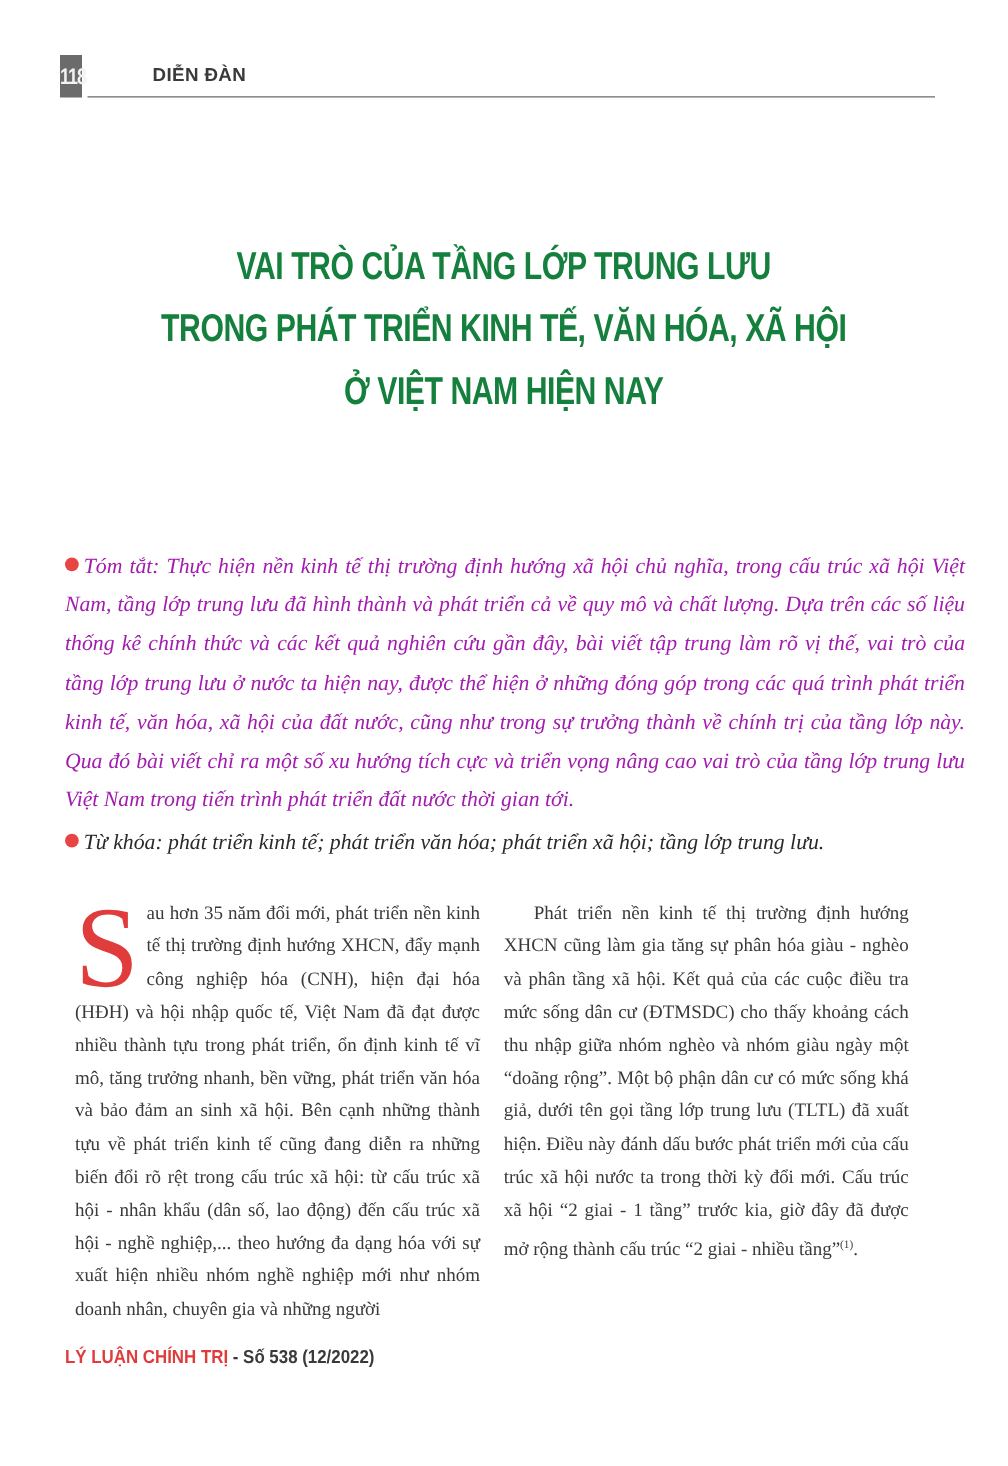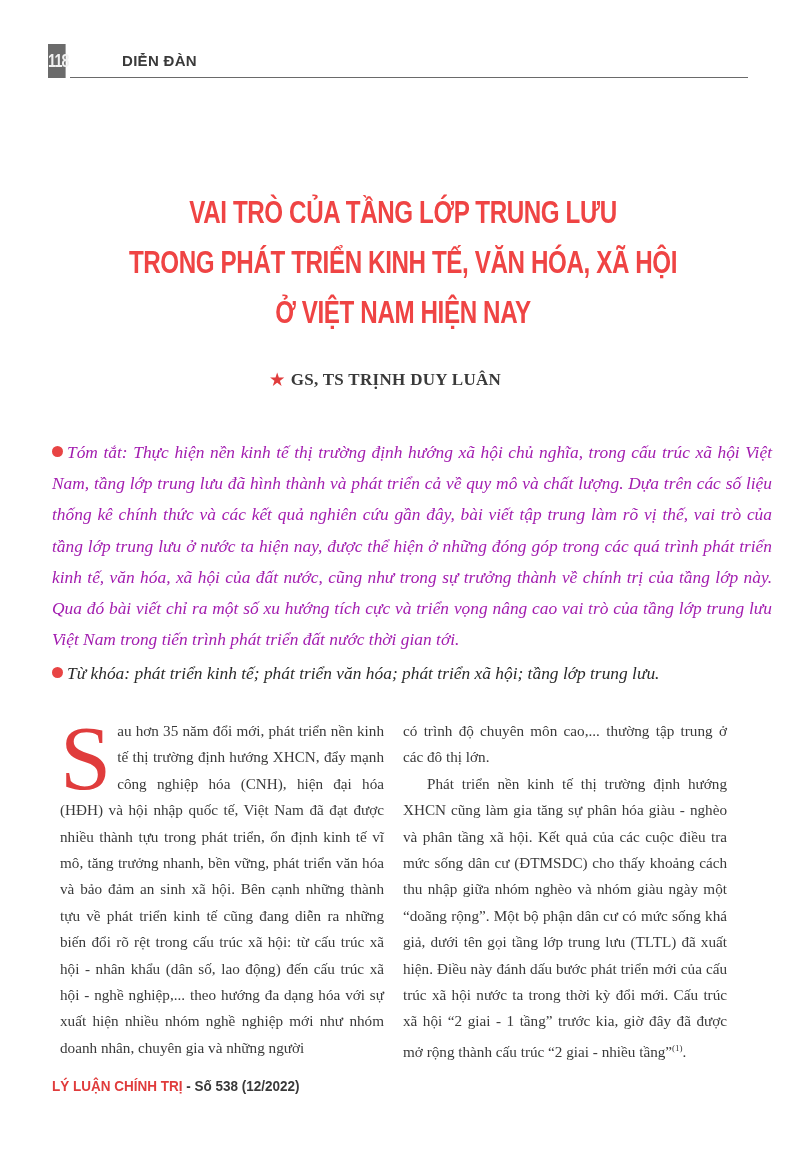--- a/index.html
+++ b/index.html
@@ -14,21 +14,21 @@
     text-align: center; line-height: 34px; letter-spacing: -1px; transform: scaleX(0.8); transform-origin: left;
   }
   .section-label {
     position: absolute; left: 74px; top: 8px; font-family: "Liberation Sans", sans-serif;
     font-weight: bold; font-size: 15px; color: #3a3a3a; letter-spacing: 0.3px; text-align: center;
   }
   .header-rule { position: absolute; left: 22px; top: 33px; width: 678px; height: 1px; background: #6a6a6a; }
 
   .title {
     position: absolute; left: 40px; top: 188px; width: 726px; text-align: center;
-    font-family: "Liberation Sans", sans-serif; font-weight: bold; color: #ef4444;
+    font-family: "Liberation Sans", sans-serif; font-weight: bold; color: #15803d;
     font-size: 31px; line-height: 50px; letter-spacing: -0.5px;
   }
   .title div { transform: scaleX(0.78); transform-origin: center; white-space: nowrap; }
 
   .author { position: absolute; left: 270px; top: 370px; width: 320px; }
   .author-name { font-weight: bold; font-size: 17px; color: #3a3a3a; letter-spacing: 0.3px; }
   .star { color: #e03c3c; font-size: 16px; margin-right: 6px; }
   .affil { font-style: italic; font-size: 15px; color: #333; margin-left: 43px; margin-top: 4px; }
 
   .abstract {
@@ -66,37 +66,33 @@
   <div class="header-rule"></div>
 </div>
 
 <div class="title">
   <div>VAI TRÒ CỦA TẦNG LỚP TRUNG LƯU</div>
   <div>TRONG PHÁT TRIỂN KINH TẾ, VĂN HÓA, XÃ HỘI</div>
   <div>Ở VIỆT NAM HIỆN NAY</div>
 </div>
 
 <div class="author">
-  <div class="author-name">
-    <span class="star">★</span><span>GS, TS TRỊNH DUY LUÂN</span>
-  </div>
 </div>
 
 <div class="abstract">
   <p><span class="dot"></span><span>Tóm tắt:</span><span> Thực hiện nền kinh tế thị trường định hướng xã hội chủ nghĩa, trong cấu trúc xã hội Việt Nam, tầng lớp trung lưu đã hình thành và phát triển cả về quy mô và chất lượng. Dựa trên các số liệu thống kê chính thức và các kết quả nghiên cứu gần đây, bài viết tập trung làm rõ vị thế, vai trò của tầng lớp trung lưu ở nước ta hiện nay, được thể hiện ở những đóng góp trong các quá trình phát triển kinh tế, văn hóa, xã hội của đất nước, cũng như trong sự trưởng thành về chính trị của tầng lớp này. Qua đó bài viết chỉ ra một số xu hướng tích cực và triển vọng nâng cao vai trò của tầng lớp trung lưu Việt Nam trong tiến trình phát triển đất nước thời gian tới.</span></p>
 </div>
 
 <div class="keywords">
   <span class="dot"></span><span>Từ khóa:</span><span> phát triển kinh tế; phát triển văn hóa; phát triển xã hội; tầng lớp trung lưu.</span>
 </div>
 
 <div class="col col-left">
   <p><span class="dropcap">S</span><span>au hơn 35 năm đổi mới, phát triển nền kinh tế thị trường định hướng XHCN, đẩy mạnh công nghiệp hóa (CNH), hiện đại hóa (HĐH) và hội nhập quốc tế, Việt Nam đã đạt được nhiều thành tựu trong phát triển, ổn định kinh tế vĩ mô, tăng trưởng nhanh, bền vững, phát triển văn hóa và bảo đảm an sinh xã hội. Bên cạnh những thành tựu về phát triển kinh tế cũng đang diễn ra những biến đổi rõ rệt trong cấu trúc xã hội: từ cấu trúc xã hội - nhân khẩu (dân số, lao động) đến cấu trúc xã hội - nghề nghiệp,... theo hướng đa dạng hóa với sự xuất hiện nhiều nhóm nghề nghiệp mới như nhóm doanh nhân, chuyên gia và những người</span></p>
 </div>
 
 <div class="col col-right">
-  <p>có trình độ chuyên môn cao,... thường tập trung ở các đô thị lớn.</p>
   <p class="indent"><span>Phát triển nền kinh tế thị trường định hướng XHCN cũng làm gia tăng sự phân hóa giàu - nghèo và phân tầng xã hội. Kết quả của các cuộc điều tra mức sống dân cư (ĐTMSDC) cho thấy khoảng cách thu nhập giữa nhóm nghèo và nhóm giàu ngày một “doãng rộng”. Một bộ phận dân cư có mức sống khá giả, dưới tên gọi tầng lớp trung lưu (TLTL) đã xuất hiện. Điều này đánh dấu bước phát triển mới của cấu trúc xã hội nước ta trong thời kỳ đổi mới. Cấu trúc xã hội “2 giai - 1 tầng” trước kia, giờ đây đã được mở rộng thành cấu trúc “2 giai - nhiều tầng”</span><sup>(1)</sup><span>.</span></p>
 </div>
 
 <div class="footer">
   <span class="journal">LÝ LUẬN CHÍNH TRỊ</span><span class="issue"> - Số 538 (12/2022)</span>
 </div>
 
 </body></html>

